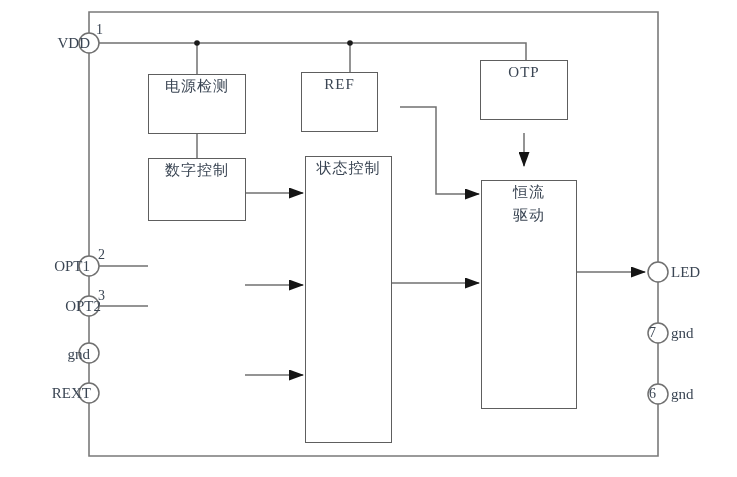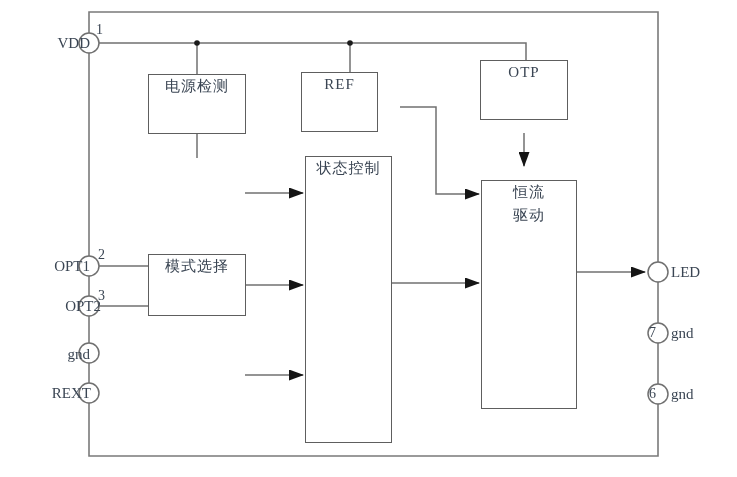--- a/index.html
+++ b/index.html
@@ -66,28 +66,28 @@
     <circle cx="89" cy="353" r="10" fill="#ffffff" stroke="#707070" stroke-width="1.5"></circle>
     <circle cx="89" cy="393" r="10" fill="#ffffff" stroke="#707070" stroke-width="1.5"></circle>
     <circle cx="658" cy="272" r="10" fill="#ffffff" stroke="#707070" stroke-width="1.5"></circle>
     <circle cx="658" cy="333" r="10" fill="#ffffff" stroke="#707070" stroke-width="1.5"></circle>
     <circle cx="658" cy="394" r="10" fill="#ffffff" stroke="#707070" stroke-width="1.5"></circle>
   </svg>
 
   <div class="block" style="left:148px;top:74px;width:98px;height:60px">
     <span>电源检测</span>
   </div>
+  <div class="block" style="left:148px;top:158px;width:98px;height:63px">
+    <span>数字控制</span>
+  </div>
   <div class="block" style="left:301px;top:72px;width:77px;height:60px">
     <span>REF</span>
   </div>
   <div class="block" style="left:480px;top:60px;width:88px;height:60px">
     <span>OTP</span>
-  </div>
-  <div class="block" style="left:148px;top:254px;width:98px;height:62px">
-    <span>模式选择</span>
   </div>
   <div class="block" style="left:305px;top:156px;width:87px;height:287px">
     <span>状态控制</span>
   </div>
   <div class="block" style="left:481px;top:180px;width:96px;height:229px">
     <span>
       <span>恒流</span><br>
       <span>驱动</span>
     </span>
   </div>

